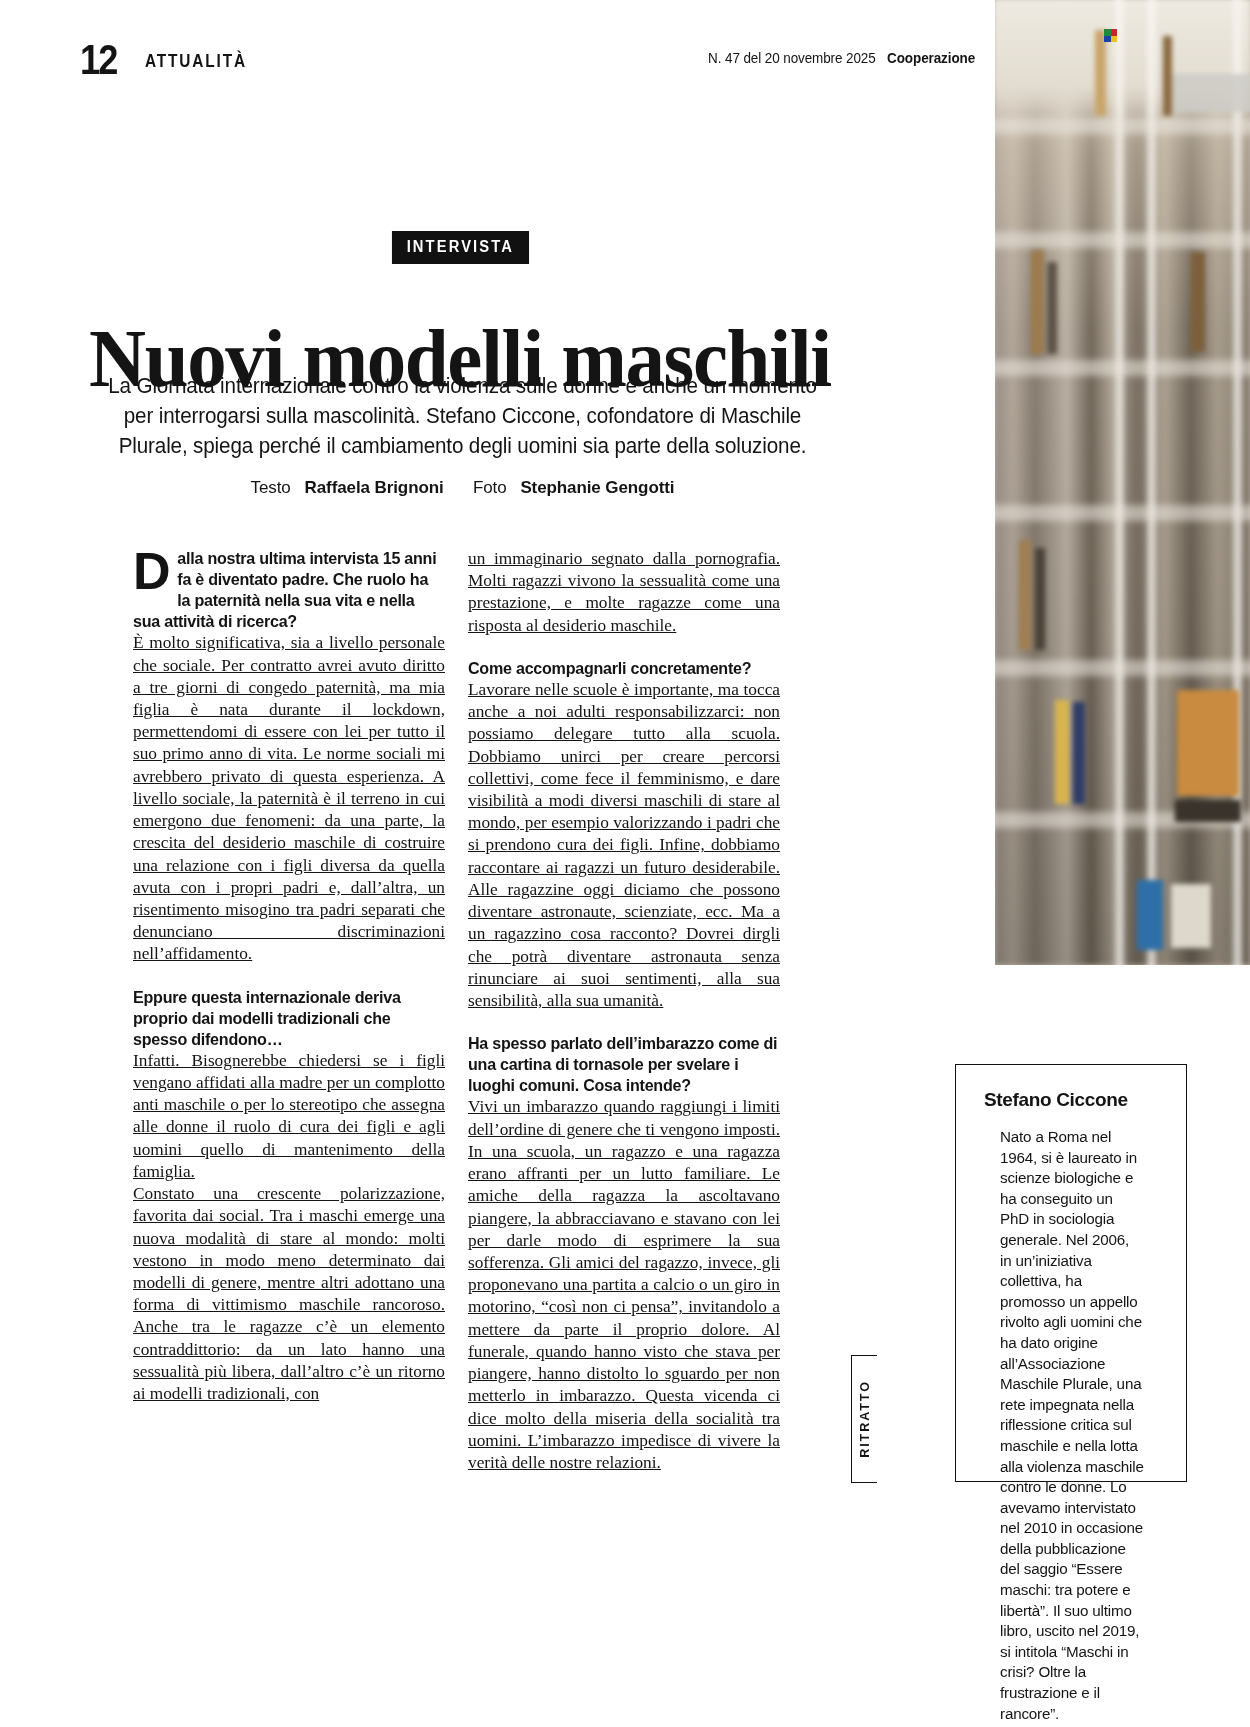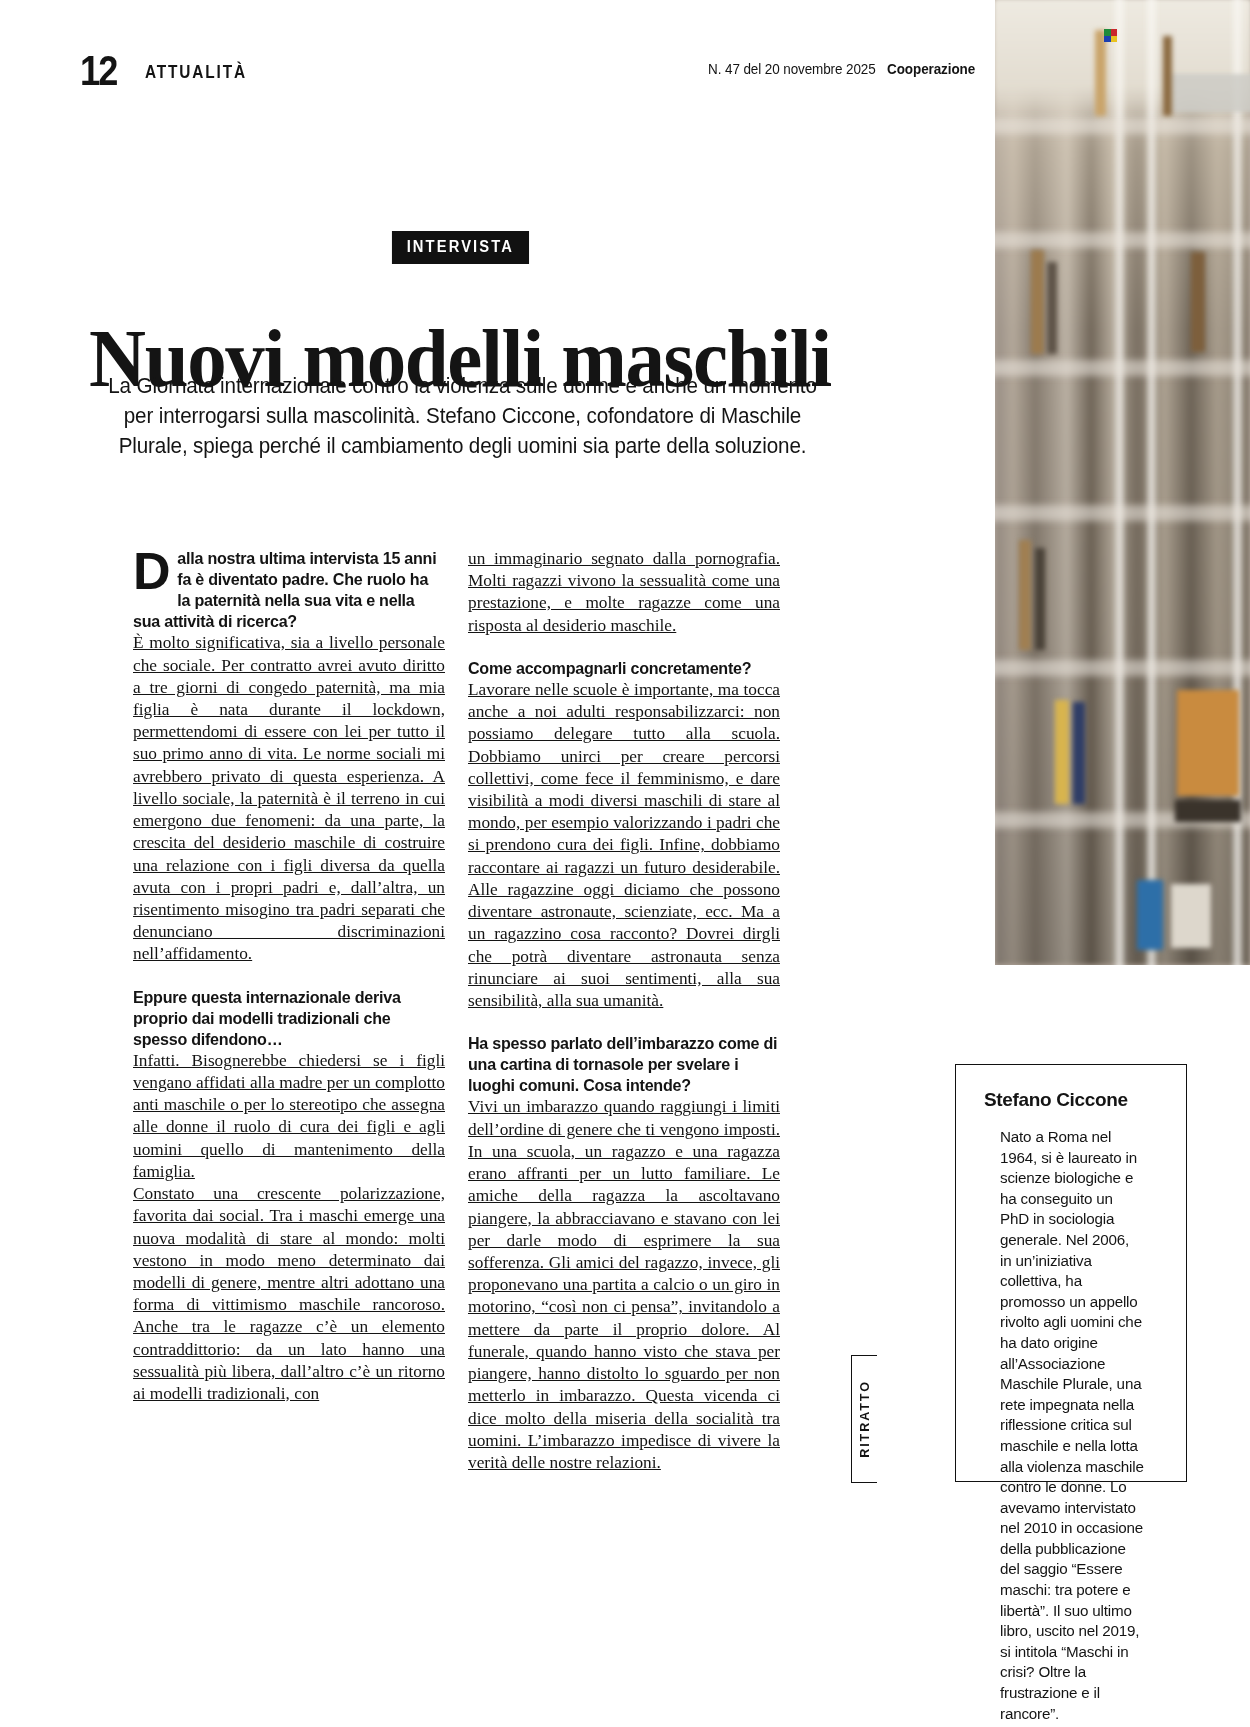--- a/index.html
+++ b/index.html
@@ -93,21 +93,21 @@
     display: grid;
     grid-template-columns: 1fr 1fr;
     grid-template-rows: 1fr 1fr;
   }
   .colorchip i { display: block; }
 
   
   .runhead {
     position: absolute;
     left: 80px;
-    top: 52px;
+    top: 41px;
     width: 895px;
     height: 46px;
   }
   .folio {
     position: absolute;
     left: 0;
     top: -2px;
     font-family: "Liberation Sans", sans-serif;
     font-weight: 700;
     font-size: 42px;
@@ -338,20 +338,29 @@
   </div>
 
   <div class="kicker-wrap">
     <span class="kicker">INTERVISTA</span>
   </div>
 
   <h1 class="headline">Nuovi modelli maschili</h1>
 
   <div class="standfirst">La Giornata internazionale contro la violenza sulle donne è anche un momento per interrogarsi sulla mascolinità. Stefano Ciccone, cofondatore di Maschile Plurale, spiega perché il cambiamento degli uomini sia parte della soluzione.</div>
 
+  <div class="byline">
+    <span class="lbl">Testo</span>
+    <span>&nbsp;</span>
+    <span class="nm">Raffaela Brignoni</span>
+    <span class="gap"></span>
+    <span class="lbl">Foto</span>
+    <span>&nbsp;</span>
+    <span class="nm">Stephanie Gengotti</span>
+  </div>
 
   <div class="col col-1" id="col-1">
       <p class="q first dropcap">Dalla nostra ultima intervista 15 anni fa è diventato padre. Che ruolo ha la paternità nella sua vita e nella sua attività di ricerca?</p>
       <p class="a">È molto significativa, sia a livello personale che sociale. Per contratto avrei avuto diritto a tre giorni di congedo paternità, ma mia figlia è nata durante il lockdown, permettendomi di essere con lei per tutto il suo primo anno di vita. Le norme sociali mi avrebbero privato di questa esperienza. A livello sociale, la paternità è il terreno in cui emergono due fenomeni: da una parte, la crescita del desiderio maschile di costruire una relazione con i figli diversa da quella avuta con i propri padri e, dall’altra, un risentimento misogino tra padri separati che denunciano discriminazioni nell’affidamento.</p>
       <p class="q">Eppure questa internazionale deriva proprio dai modelli tradizionali che spesso difendono…</p>
       <p class="a">Infatti. Bisognerebbe chiedersi se i figli vengano affidati alla madre per un complotto anti maschile o per lo stereotipo che assegna alle donne il ruolo di cura dei figli e agli uomini quello di mantenimento della famiglia.</p>
       <p class="a">Constato una crescente polarizzazione, favorita dai social. Tra i maschi emerge una nuova modalità di stare al mondo: molti vestono in modo meno determinato dai modelli di genere, mentre altri adottano una forma di vittimismo maschile rancoroso. Anche tra le ragazze c’è un elemento contraddittorio: da un lato hanno una sessualità più libera, dall’altro c’è un ritorno ai modelli tradizionali, con</p>
     </div>
   <div class="col col-2" id="col-2">
       <p class="a">un immaginario segnato dalla pornografia. Molti ragazzi vivono la sessualità come una prestazione, e molte ragazze come una risposta al desiderio maschile.</p>

